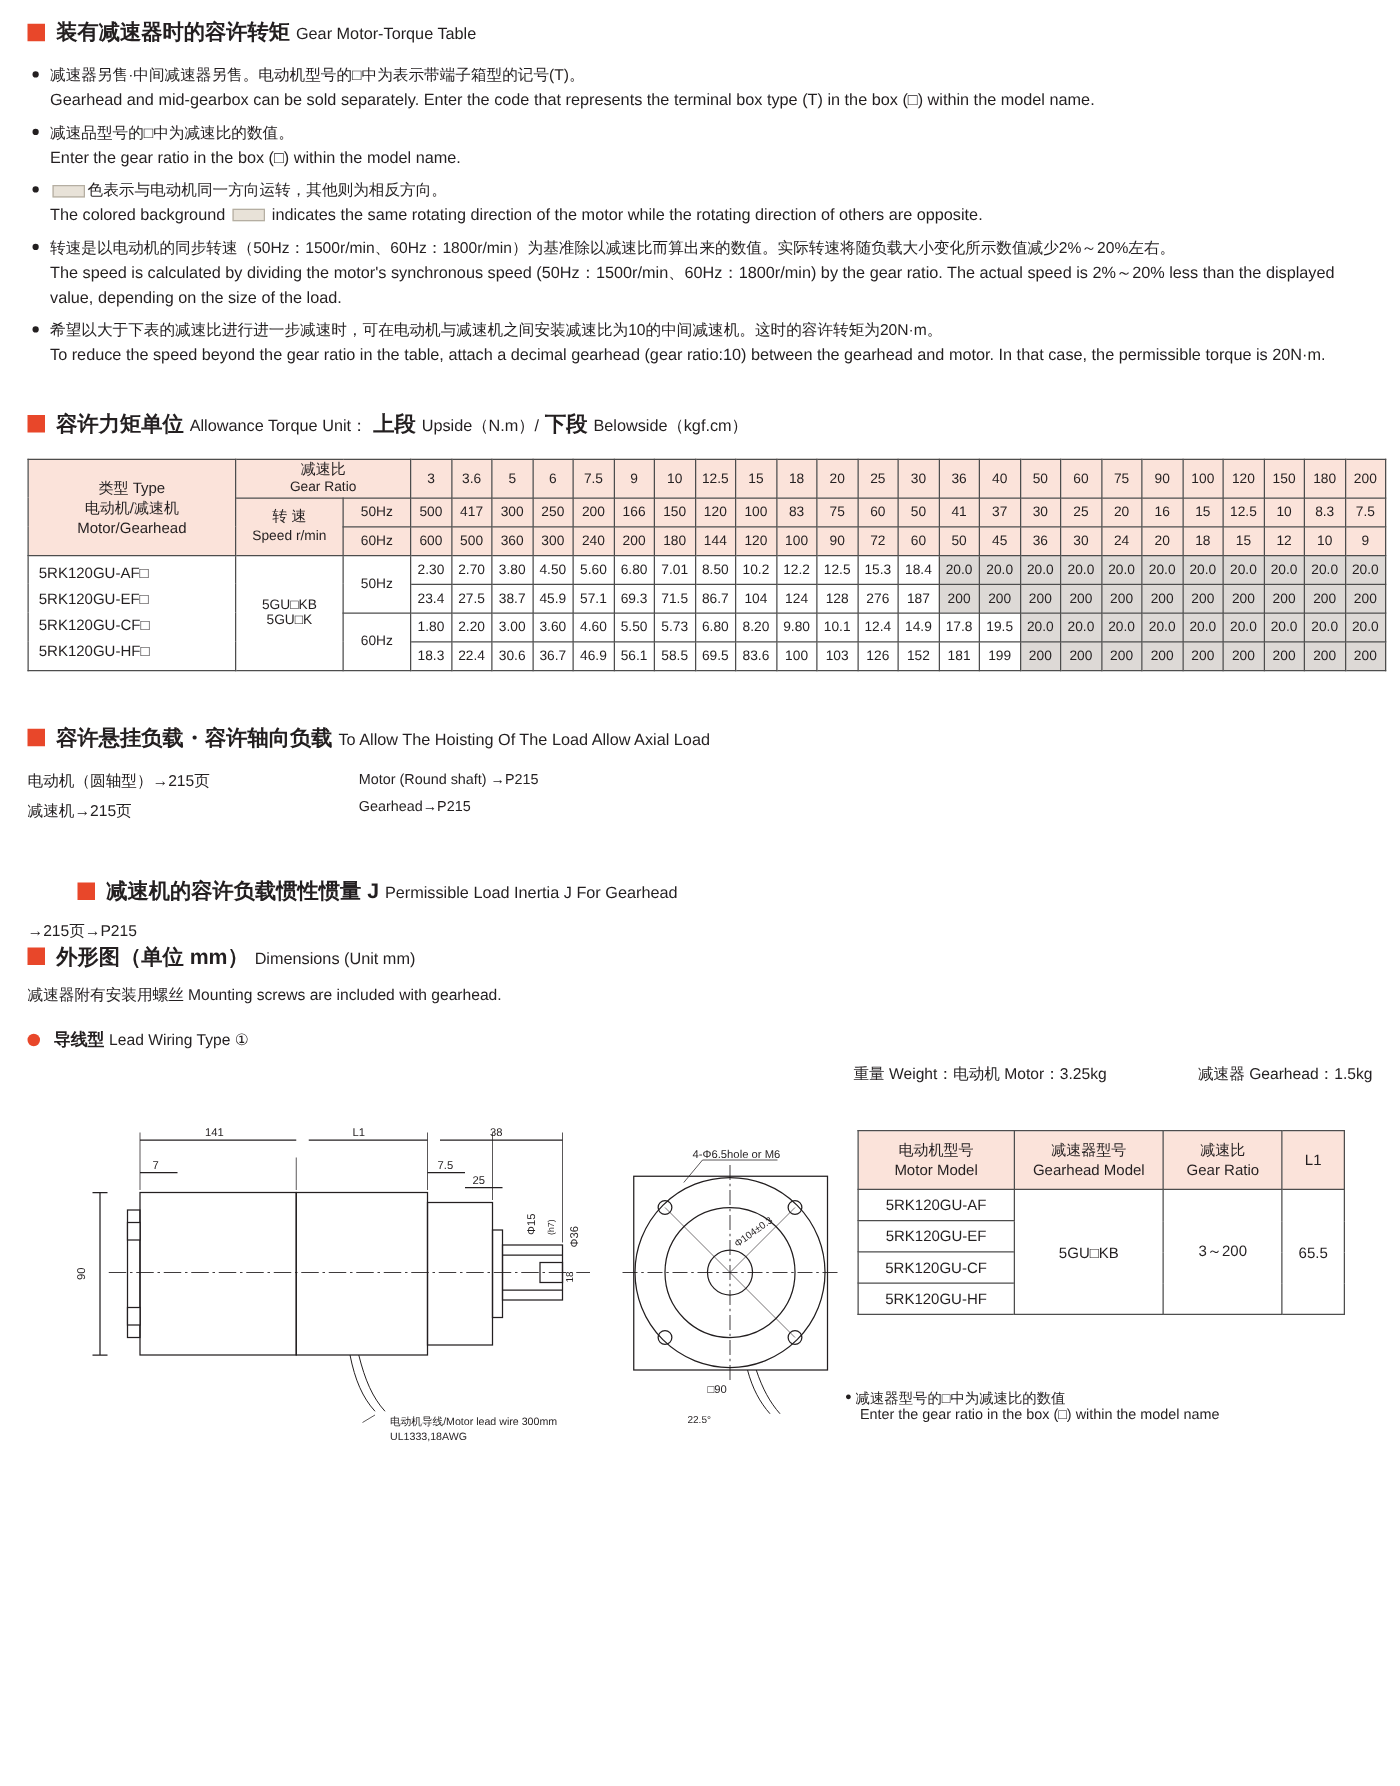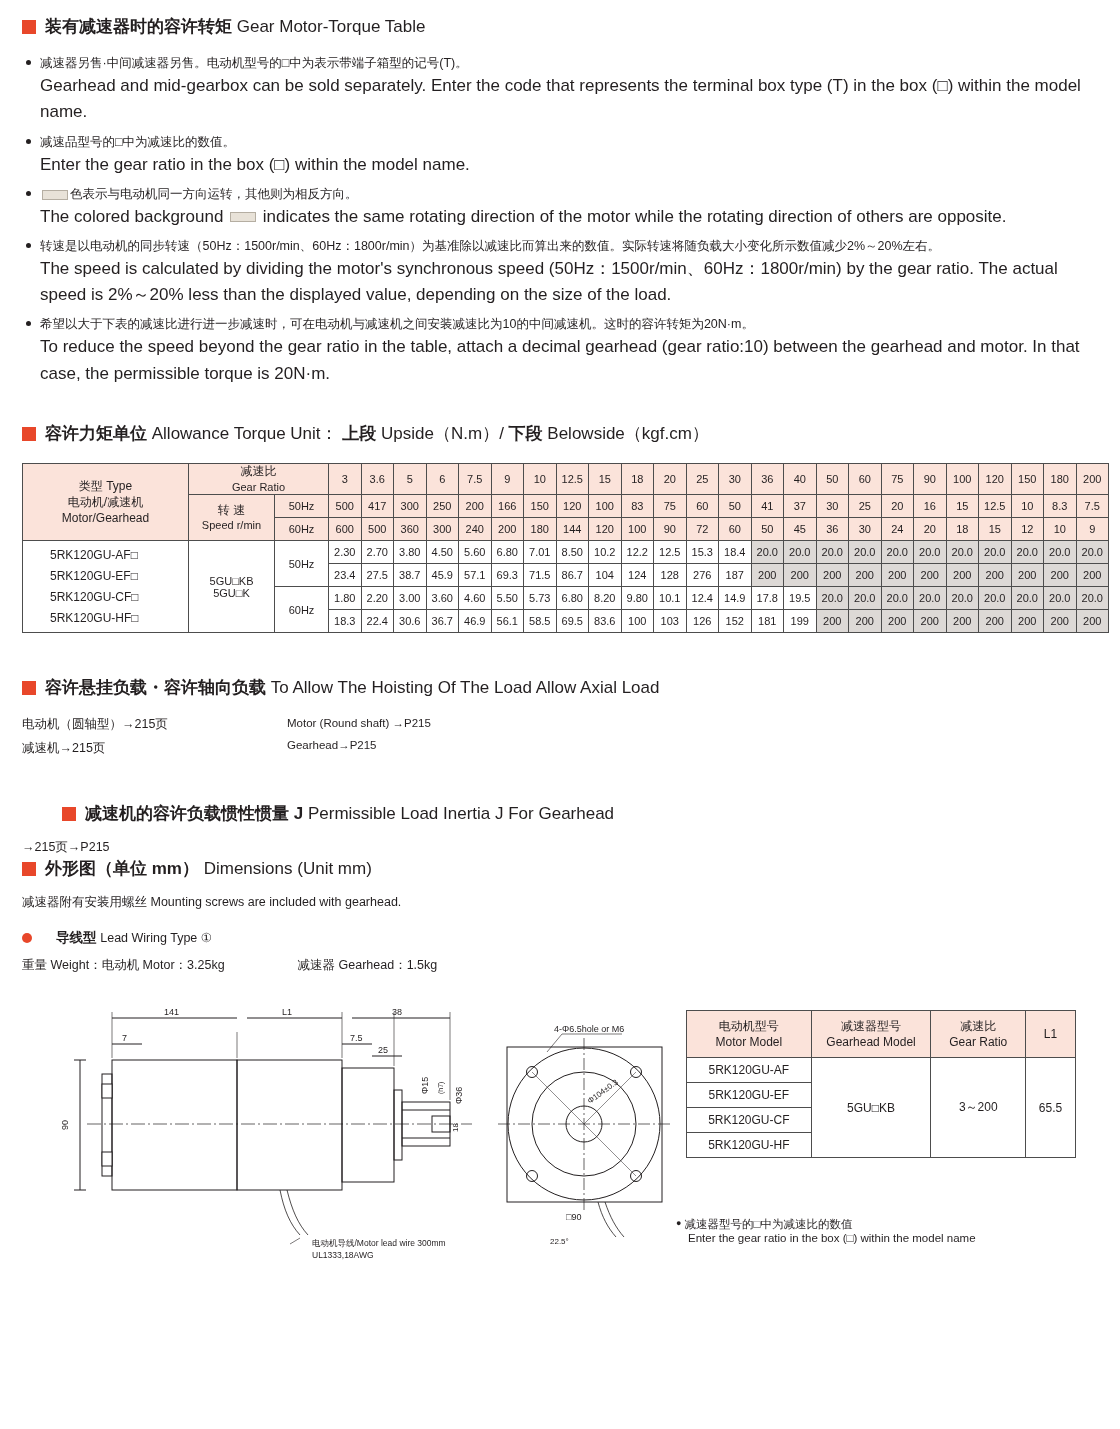--- a/index.html
+++ b/index.html
@@ -20,54 +20,54 @@
   .sec-head .txt .en { font-weight:normal; }
 
   
   ul.notes { list-style:none; margin:14px 0 0 0; padding:0; }
   ul.notes > li { position:relative; padding-left:18px; margin-bottom:7px; }
   ul.notes > li:before {
     content:""; position:absolute; left:4px; top:6px;
     width:5px; height:5px; border-radius:50%; background:#231f20;
   }
   .cn { font-size:12.5px; line-height:1.5; }
-  .en { font-size:17px; line-height:1.55; }
+  .en { font-size:13px; line-height:1.55; }
   .swatch { display:inline-block; width:26px; height:10px; background:#e8e2d8; border:1px solid #b5aea2; vertical-align:middle; margin:0 2px; }
 
   
   table { border-collapse:collapse; }
   .tq { width:1076px; margin-top:16px; table-layout:fixed; }
   .tq td, .tq th { border:1px solid #4d4d4d; text-align:center; font-size:11px; padding:0; height:23px; font-weight:normal;}
   .tq .hdr { background:#fbe3da; }
   .tq .shade { background:#ddd9d6; }
-  .tq .typecell { text-align:left; padding-left:27px; font-size:12px; line-height:21px; }
+  .tq .typecell { text-align:left; padding-left:8px; font-size:12px; line-height:21px; }
   .tq .small { font-size:11px; }
   .tq .tallhdr { font-size:12px; line-height:1.35; }
 
   
   .two-col { display:flex; margin-top:12px; font-size:12.5px;}
   .two-col .c1 { width:265px; }
   .two-col .c2 { width:auto; font-size:11.5px; }
   .two-col .row-cn { line-height:1.9; }
 
   
   .dim-wrap { position:relative; margin-top:18px; height:290px; }
   .drawing { position:absolute; left:20px; top:0; width:640px; height:280px; }
   .dim-table { position:absolute; right:22px; top:18px; width:390px;padding-left:27px; }
   .dim-table td, .dim-table th { border:1px solid #4d4d4d; text-align:center; font-size:12px; padding:5px 2px; font-weight:normal;}
   .dim-table .hdr { background:#fbe3da; font-size:12px; line-height:1.35; padding:7px 2px;}
   .dim-note { position:absolute; right:22px; top:225px; width:400px; font-size:11.5px; }
   .dim-note .l1:before { content:"\25CF"; font-size:9px; margin-right:3px; vertical-align:2px;}
   .dim-note .l2 { padding-left:12px; }
 
-  .lead-head { display:flex; align-items:center; gap:24px; margin-top:18px;text-align:center; }
+  .lead-head { display:flex; align-items:center; gap:11px; margin-top:18px;text-align:center; }
   .lead-head .dot { width:10px; height:10px; border-radius:50%; background:#e8472a; display:block; }
   .lead-head .t { font-size:13.5px; font-weight:bold; }
   .lead-head .t .en { font-weight:normal; font-size:12.5px;}
-  .weights { margin-top:9px; font-size:12.5px; }
+  .weights { margin-top:9px; font-size:12.5px;text-align:right; }
   .weights .gap { display:inline-block; width:66px; }
 </style>
 </head>
 <body>
 
 <div class="page">
 
   <div class="sec-head" style="margin-top:14px;">
     <span class="mark"></span>
     <span class="txt"><span>装有减速器时的容许转矩</span> <span class="en">Gear Motor-Torque Table</span></span>

